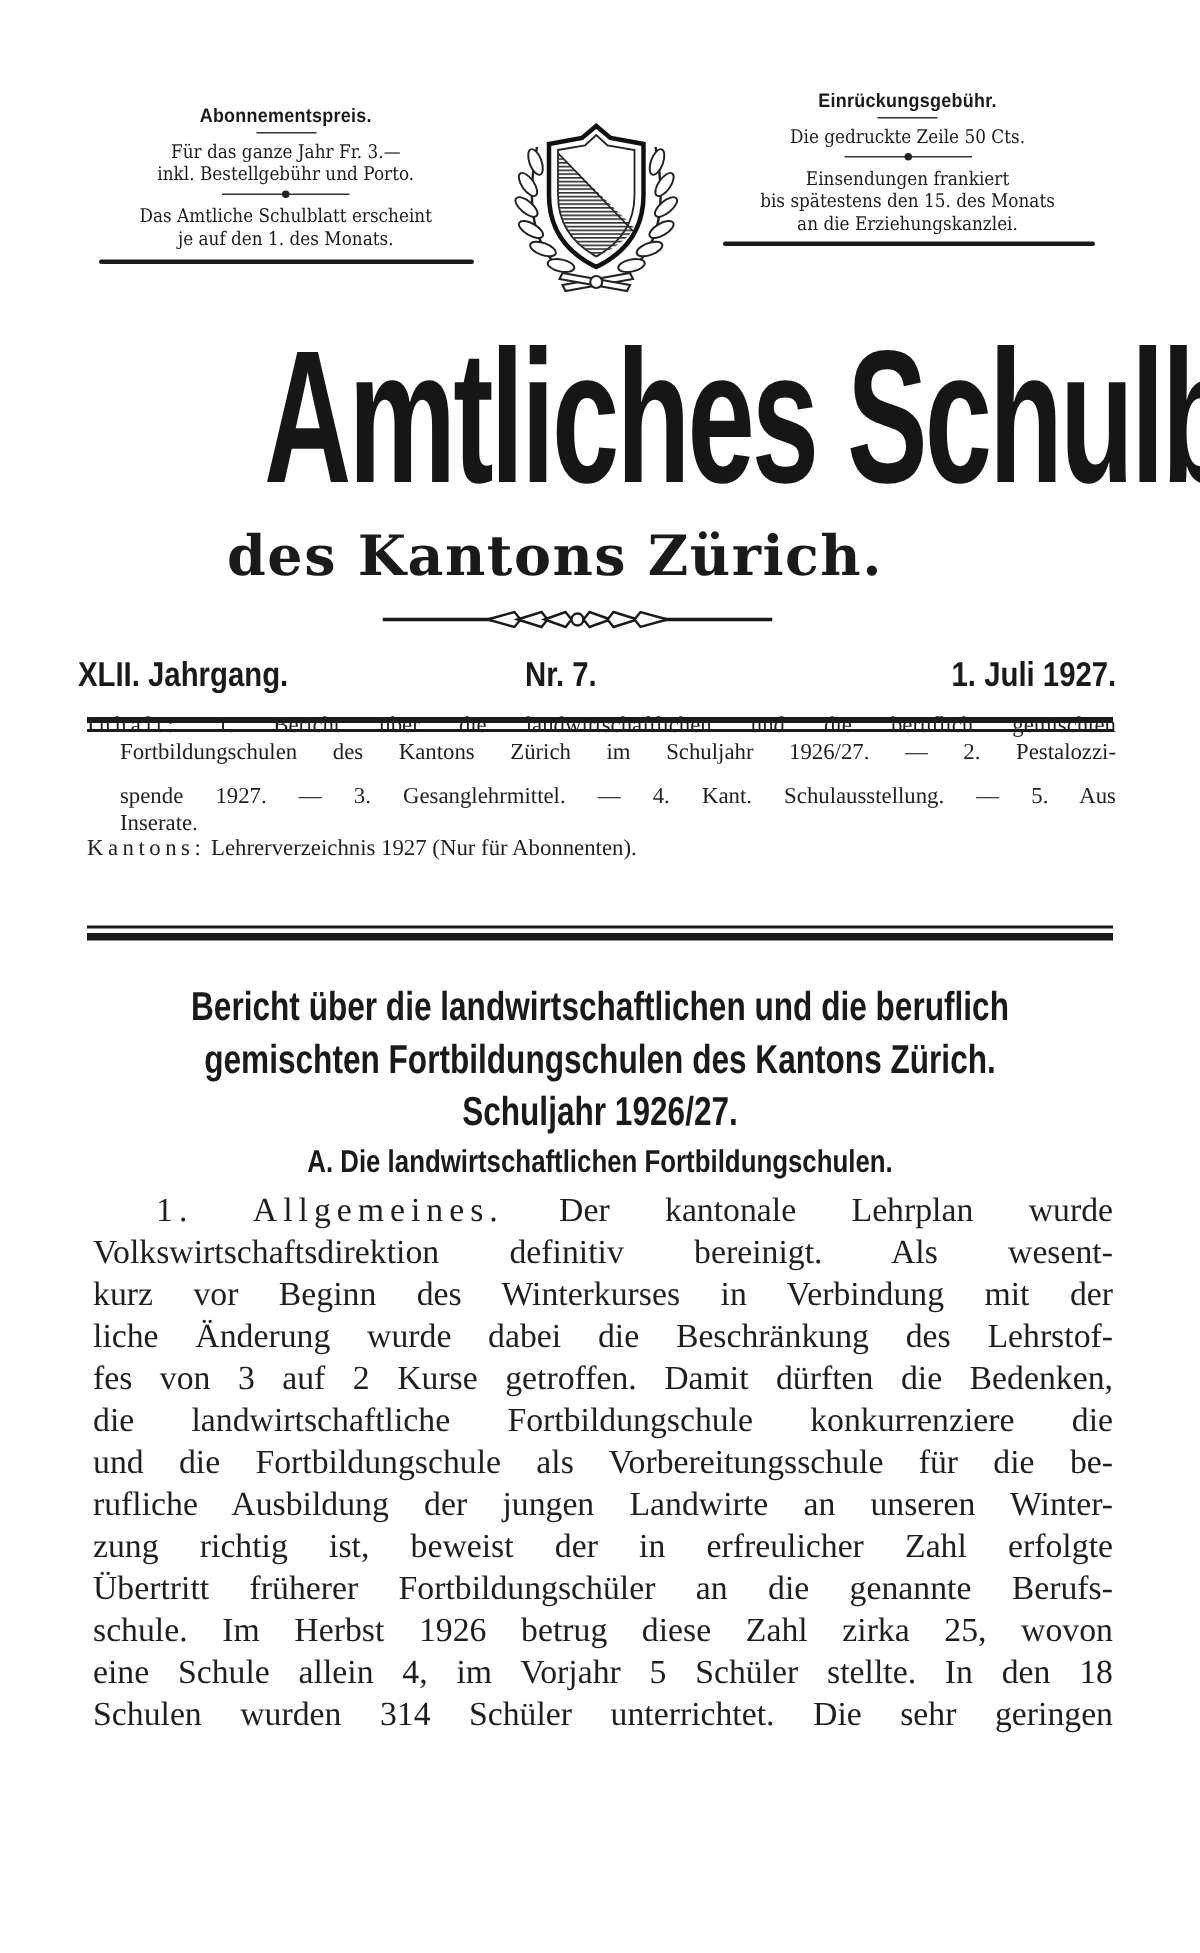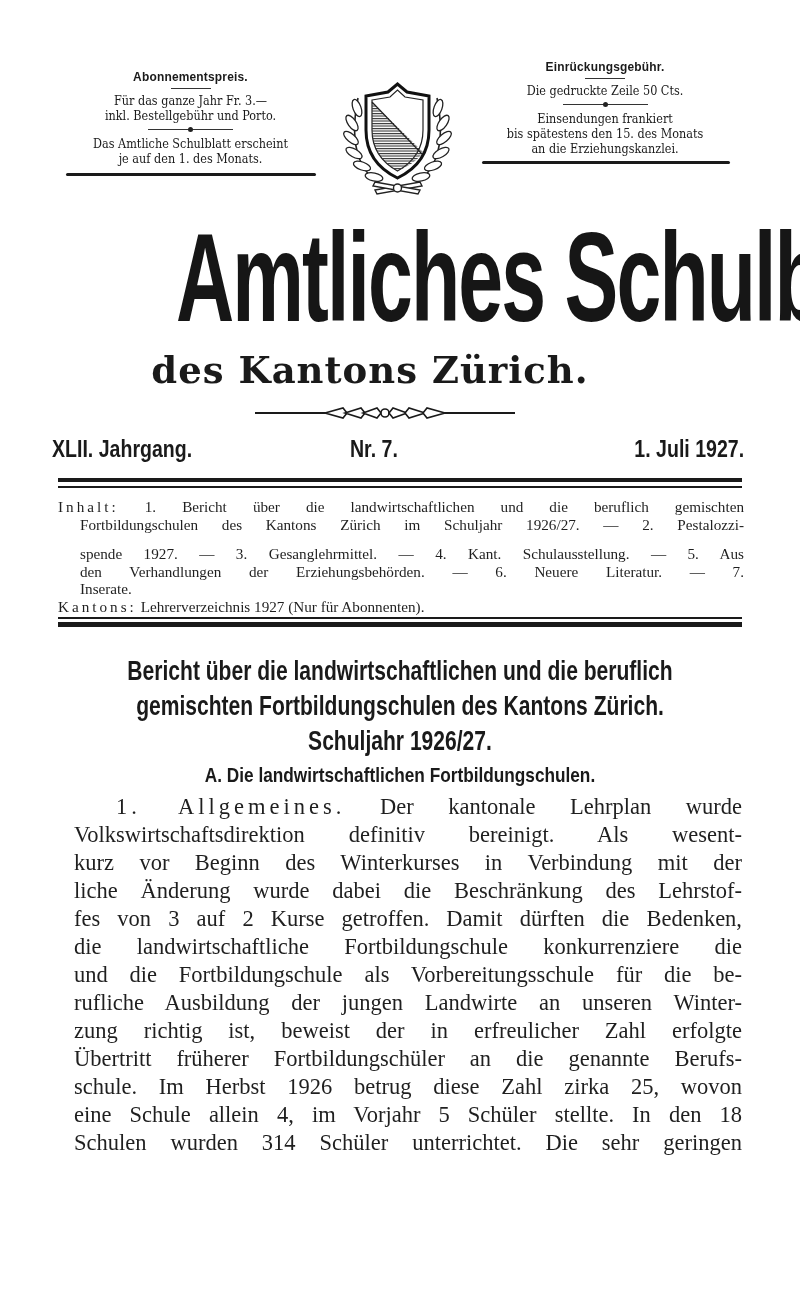--- a/index.html
+++ b/index.html
@@ -21,32 +21,32 @@
     .sub { left: 0; top: 348px; width: 740px; text-align: center; font-family: "DejaVu Serif", serif; font-weight: bold; font-size: 37px; letter-spacing: 1px; color: #1a1a1a; }
 
     .ornament { left: 255px; top: 406px; width: 260px; height: 14px; }
 
     .issue { top: 436px; font-family: "Liberation Sans", sans-serif; font-weight: bold; font-size: 23px; transform: scaleX(0.85); white-space: nowrap; }
 
     .rule-thick { left: 58px; width: 684px; background: #1a1a1a; }
     .rule-thin { left: 58px; width: 684px; background: #1a1a1a; }
 
     
-    .toc { left: 58px; top: 498px; width: 686px; font-family: "Liberation Serif", serif; font-size: 15.2px; line-height: 17.5px; color: #1f1f1f; text-align: justify; }
+    .toc { left: 58px; top: 475px; width: 686px; font-family: "Liberation Serif", serif; font-size: 15.2px; line-height: 17.5px; color: #1f1f1f; text-align: justify; }
     .toc .lbl { letter-spacing: 3px; }
     .toc .indent { padding-left: 22px; }
 
     
     .art-h { left: 40px; width: 720px; text-align: center; font-family: "Liberation Sans", sans-serif; font-weight: bold; color: #1a1a1a; white-space: nowrap; }
     .h1 { font-size: 27px; transform: scaleX(0.78); transform-origin: center; }
     .h2 { font-size: 21px; transform: scaleX(0.82); transform-origin: center; }
 
     
     .bodytext { left: 62px; top: 793px; width: 680px; font-family: "Liberation Serif", serif; font-size: 22.5px; line-height: 28px; color: #1f1f1f; text-align: justify; }
-    .bodytext .line { display: block; text-align: justify; text-align-last: justify; white-space: nowrap; height: 28px; margin-left: 12px; }
+    .bodytext .line { display: block; text-align: justify; text-align-last: justify; white-space: nowrap; height: 28px; }
     .bodytext .first { padding-left: 42px; }
     .spaced { letter-spacing: 4px; }
   </style>
 </head>
 <body>
 
 <div class="abs info" style="left:58px; top:69px; width:265px;">
   <div class="hd">Abonnementspreis.</div>
   <div class="shortrule"></div>
   <div class="ln">Für das ganze Jahr Fr. 3.—</div>
@@ -137,21 +137,20 @@
 <div class="abs rule-thick" style="top:478px; height:4px;"></div>
 <div class="abs rule-thin" style="top:486px; height:1.5px;"></div>
 
 <div class="abs toc">
   <div style="text-align-last: justify;">
     <span class="lbl">Inhalt:</span>
     <span>1. Bericht über die landwirtschaftlichen und die beruflich gemischten</span>
   </div>
   <div class="indent" style="text-align-last: justify;">Fortbildungschulen des Kantons Zürich im Schuljahr 1926/27. — 2. Pestalozzi-</div>
   <div class="indent" style="text-align-last: justify; margin-top: 12px;">spende 1927. — 3. Gesanglehrmittel. — 4. Kant. Schulausstellung. — 5. Aus</div>
-  <div class="indent" style="text-align-last: justify;">den Verhandlungen der Erziehungsbehörden. — 6. Neuere Literatur. — 7.</div>
   <div class="indent">Inserate.</div>
   <div>
     <span class="lbl">Kantons:</span>
     <span>Lehrerverzeichnis 1927 (Nur für Abonnenten).</span>
   </div>
 </div>
 
 <div class="abs rule-thin" style="top:617px; height:1.5px;"></div>
 <div class="abs rule-thick" style="top:622px; height:5px;"></div>
 

